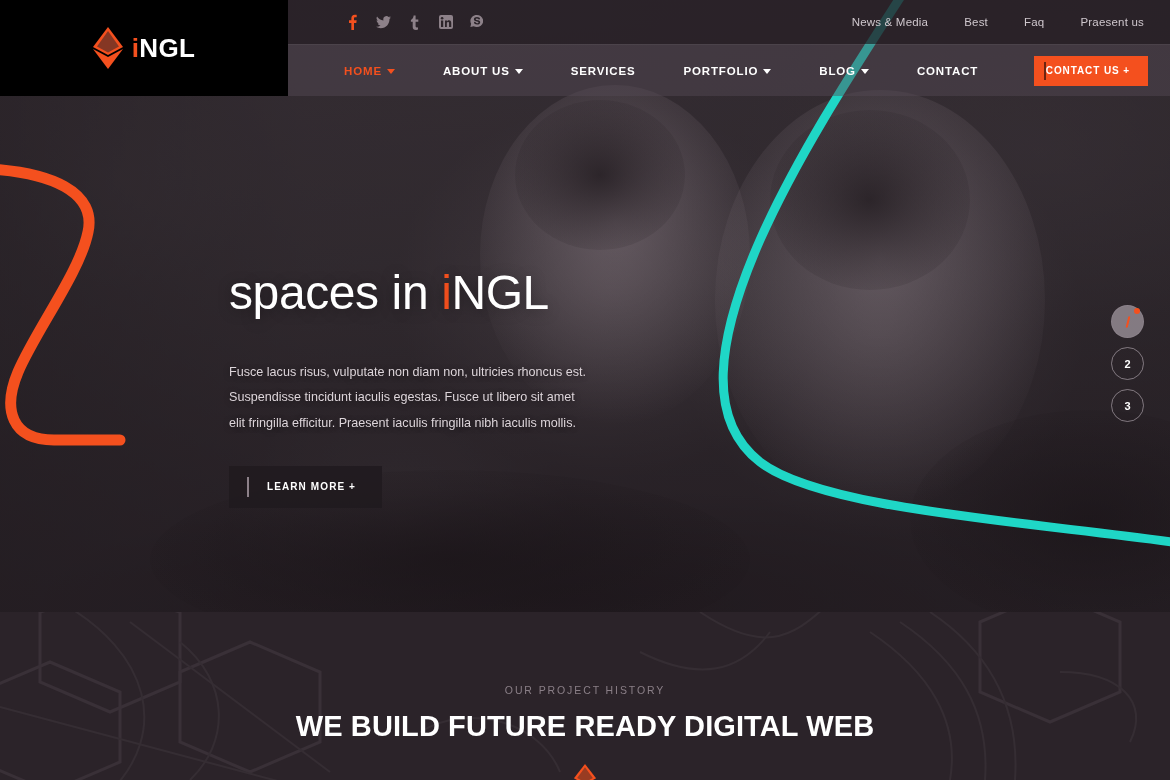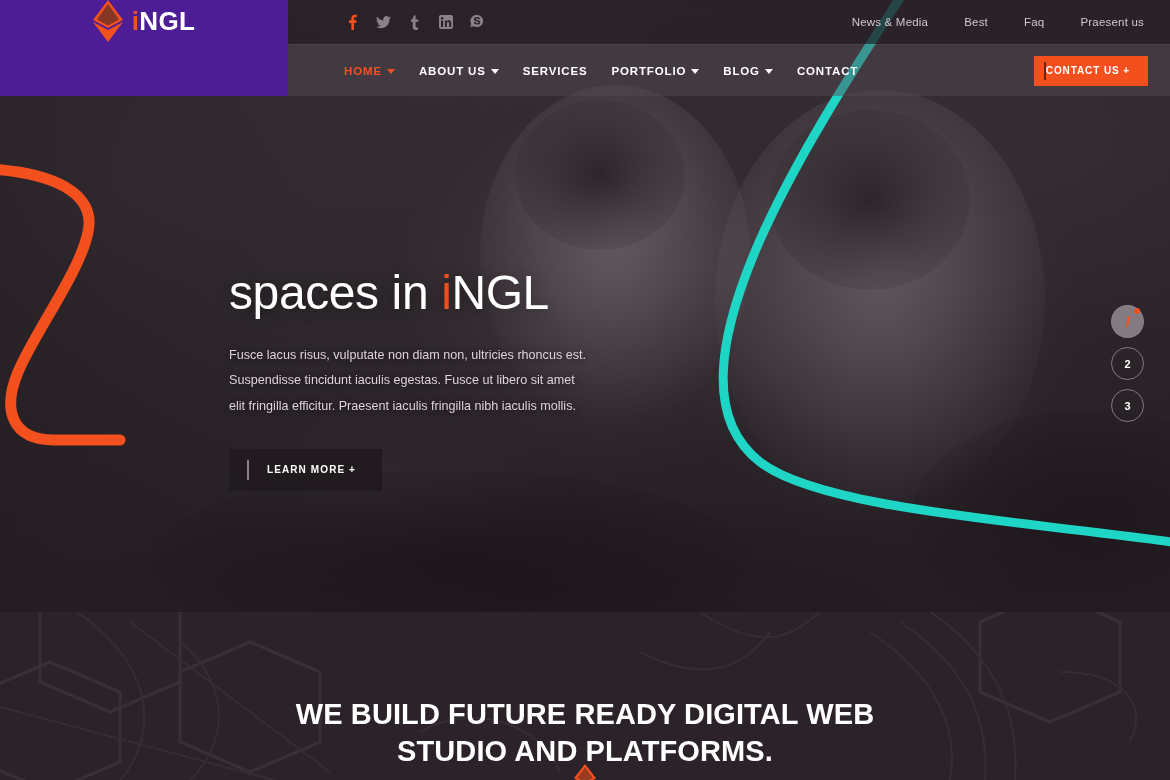--- a/index.html
+++ b/index.html
@@ -41,22 +41,22 @@
   }
   .hero-figures { position:absolute; inset:0; }
 
   
   .curve-svg { position:absolute; left:0; top:0; width:1170px; height:780px; pointer-events:none; }
 
   
   .header { position:absolute; left:0; top:0; width:1170px; z-index:40; }
   .logo-block {
     position:absolute; left:0; top:0; width:288px; height:96px;
-    background:#4c1d95;
-    display:flex; align-items:flex-start; justify-content:center;
+    background:#000000;
+    display:flex; align-items:center; justify-content:center;
     z-index:3;
   }
   .logo { display:flex; align-items:center; gap:9px; }
   .logo-mark { width:30px; height:42px; display:block; }
   .logo-text { font-size:26px; font-weight:700; letter-spacing:.3px; line-height:1; }
   .logo-text .i { color:#f4501e; }
   .logo-text .rest { color:#ffffff; }
 
   .topbar {
     position:absolute; left:288px; top:0; width:882px; height:44px;
@@ -74,21 +74,21 @@
   .navbar {
     position:absolute; left:288px; top:44px; width:882px; height:52px;
     background:rgba(86,75,84,.46);
     display:flex; align-items:center;
     border-top:1px solid rgba(255,255,255,.05);
   }
   .mainnav { display:flex; align-items:center; gap:0; margin-left:56px; }
   .navitem {
     display:flex; align-items:center; gap:5px;
     font-size:11.5px; font-weight:700; letter-spacing:.85px;
-    color:#ffffff; text-transform:uppercase; padding:0 12px;
+    color:#ffffff; text-transform:uppercase; padding:0 24px;
     white-space:nowrap;
   }
   .navitem:first-child { padding-left:0; }
   .navitem.active { color:#f4501e; }
   .caret { width:0; height:0; border-left:4px solid transparent; border-right:4px solid transparent;
            border-top:5px solid currentColor; display:inline-block; margin-top:1px; }
   .cta-btn {
     margin-left:auto; margin-right:22px;
     height:30px; background:#f4501e; display:flex; align-items:center;
     padding:0 18px 0 0; position:relative; min-width:102px; justify-content:center;
@@ -97,21 +97,21 @@
   .cta-btn span { font-size:10px; font-weight:700; letter-spacing:.9px; color:#fff; margin-left:12px; }
 
   
   .hero-content { position:absolute; left:229px; top:215px; width:600px; z-index:20; }
   .hero-title {
     font-size:48px; font-weight:400; line-height:1.09; letter-spacing:-.4px;
     color:#fff; text-shadow:0 2px 14px rgba(0,0,0,.35);
   }
   .hero-title .accent { color:#f4501e; }
   .hero-desc {
-    margin-top:23px; width:362px;
+    margin-top:40px; width:362px;
     font-size:12.6px; line-height:2.02; color:#ddd5da; font-weight:400;
     text-shadow:0 1px 6px rgba(0,0,0,.4);
   }
   .hero-actions { margin-top:30px; display:flex; gap:25px; }
   .btn {
     height:42px; display:flex; align-items:center; position:relative;
     padding:0 26px 0 38px; font-size:10px; font-weight:700; letter-spacing:1.1px;
     color:#fff; white-space:nowrap;
   }
   .btn .bar { position:absolute; left:18px; top:11px; width:2px; height:20px; }
@@ -325,23 +325,23 @@
         <path d="M640 40 C 700 70, 740 60, 770 20"></path>
         <path d="M870 20 C 930 60, 960 110, 950 168"></path>
         <path d="M900 10 C 960 50, 990 100, 985 168"></path>
         <path d="M930 0 C 990 40, 1020 95, 1015 168"></path>
         <path d="M1060 60 C 1120 60, 1150 90, 1130 130"></path>
         <path d="M420 120 C 470 90, 540 110, 560 160"></path>
         <path d="M180 30 C 230 70, 230 130, 190 168"></path>
       </g>
     </svg>
     <div class="history-inner">
+      <div class="history-eyebrow">OUR PROJECT HISTORY</div>
       <h2 class="history-title">
         <span>WE BUILD FUTURE READY DIGITAL WEB</span><br>
-        <span>STUDIO AND PLATFORMS.</span>
       </h2>
     </div>
     <svg class="history-diamond" width="34" height="30" viewBox="0 0 34 46">
       <polygon points="17,0 34,22 17,31 0,22" fill="#f4501e"></polygon>
       <polygon points="17,5 29,21.5 17,28 5,21.5" fill="#2b2329" opacity=".45"></polygon>
     </svg>
   </section>
 
 </div>
 

